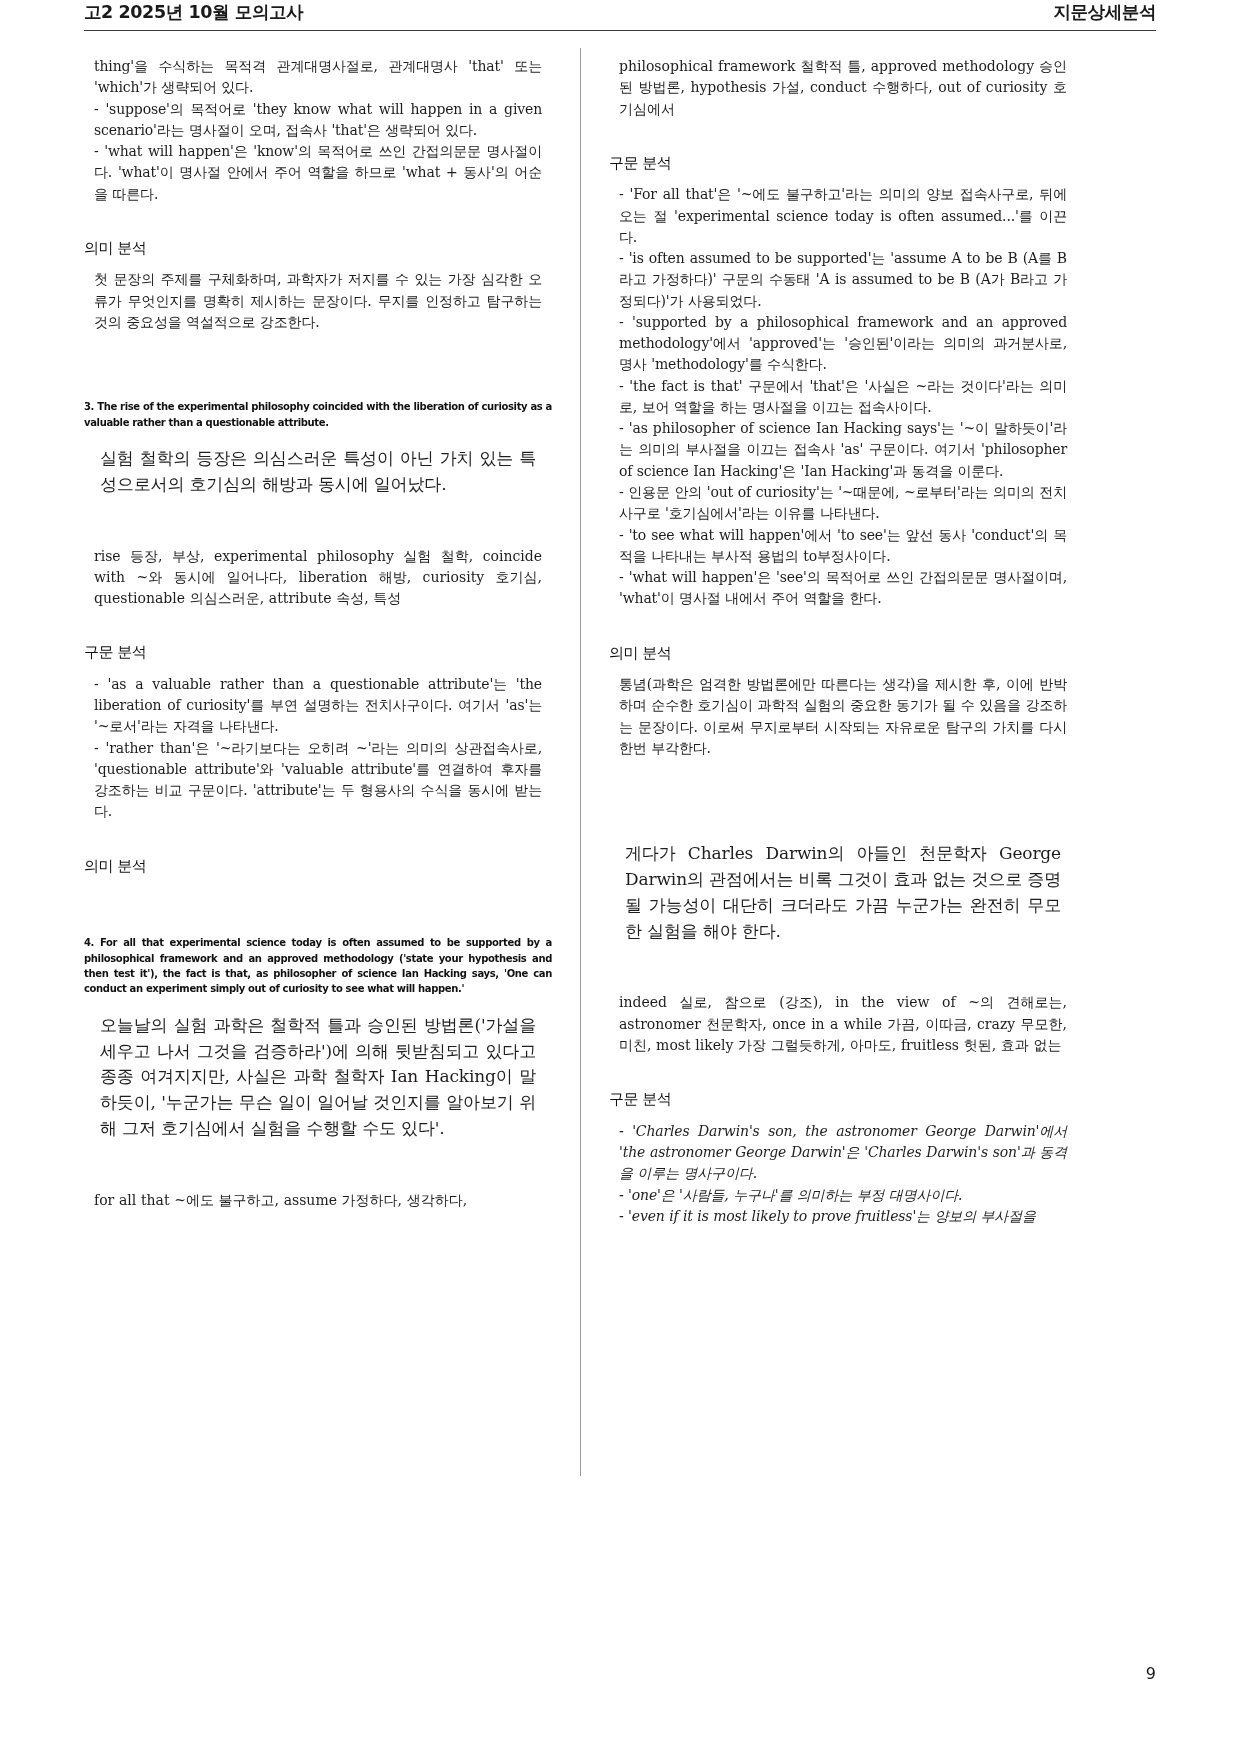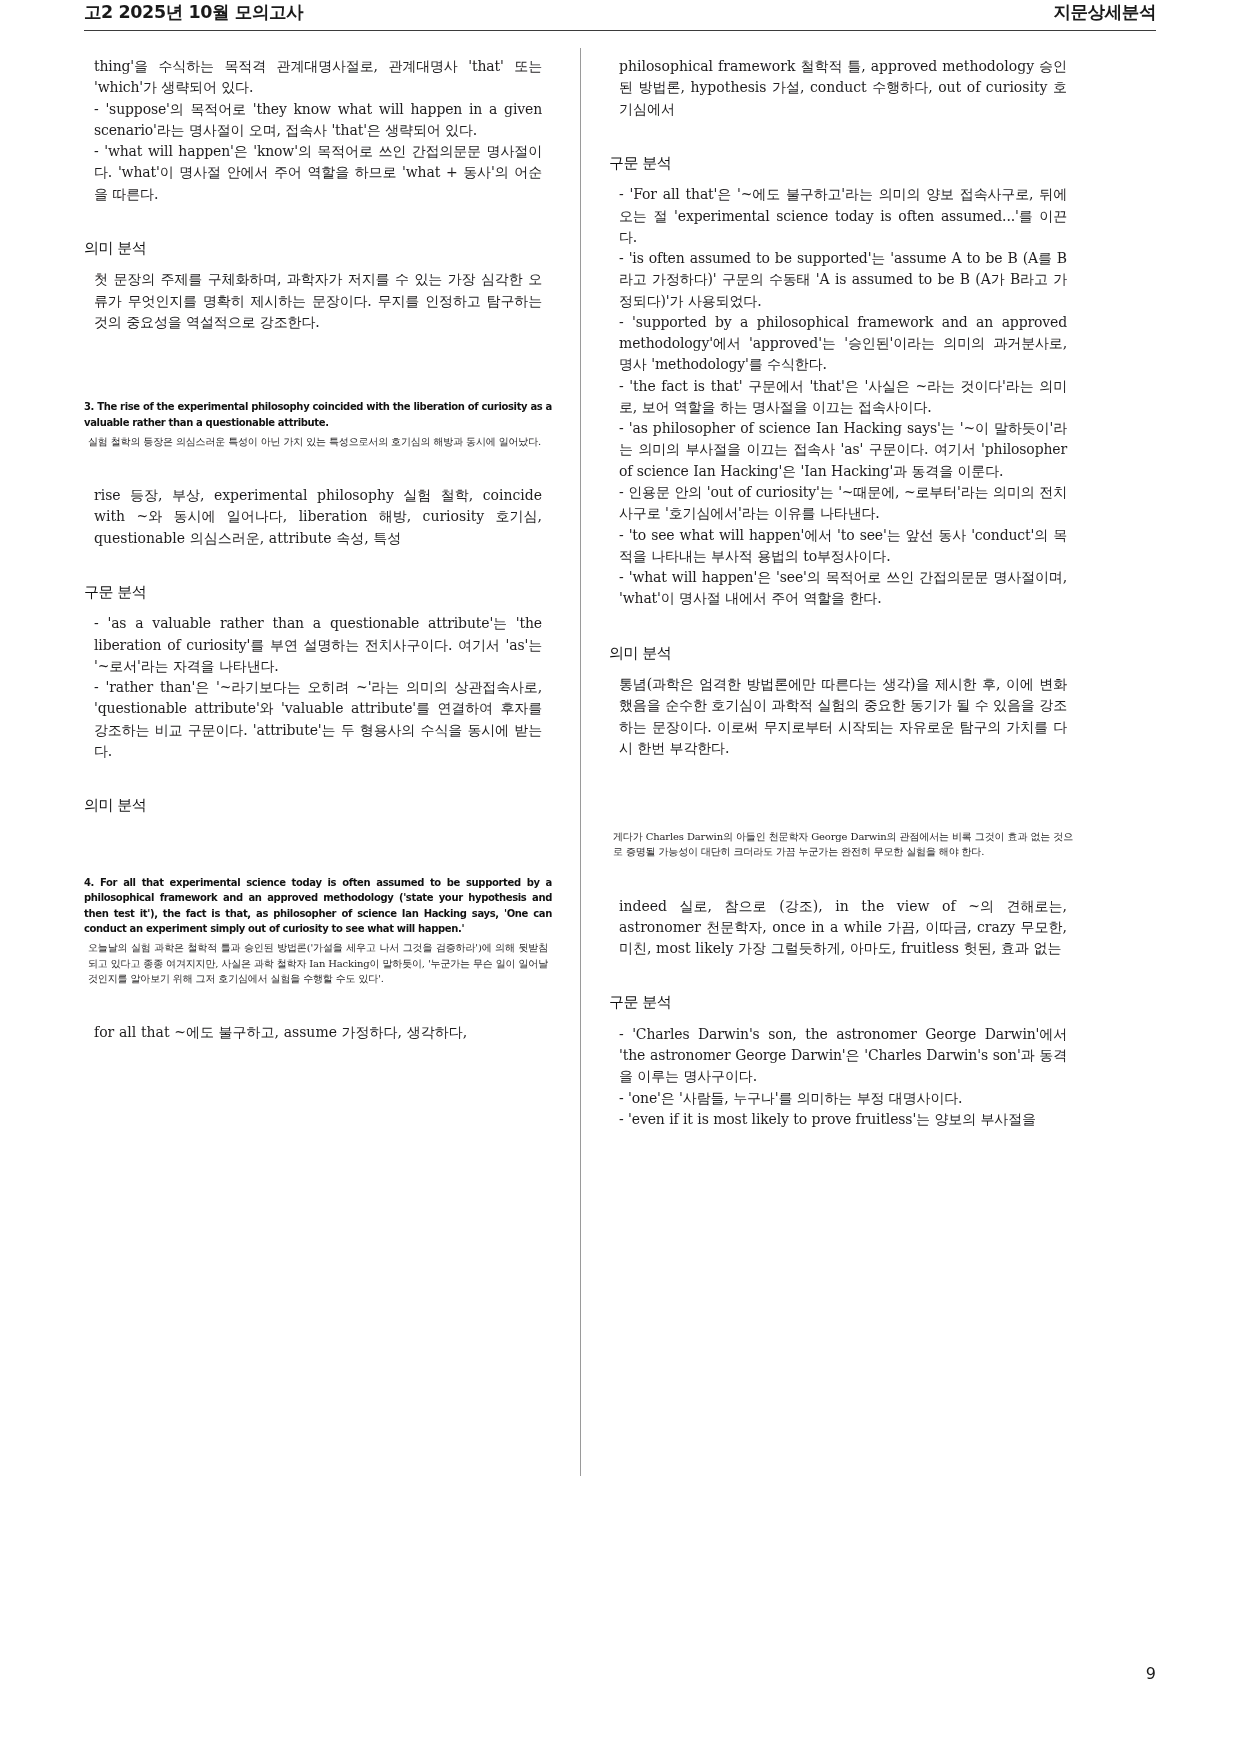--- a/index.html
+++ b/index.html
@@ -87,26 +87,26 @@
     font-weight: bold;
     font-size: 10px;
     line-height: 1.54;
     letter-spacing: -0.35px;
     text-align: justify;
     text-justify: inter-word;
     color: #111111;
     margin: 0;
   }
   .trans {
-    font-size: 10px;
+    font-size: 17px;
     line-height: 1.52;
     text-align: justify;
     letter-spacing: -0.15px;
     color: #1f1d1e;
-    margin: 4px;
+    margin: 16px;
   }
 
   
   .footer {
     position: absolute;
     right: 84px;
     bottom: 70px;
     font-family: "DejaVu Sans", "Liberation Sans", sans-serif;
     font-size: 16px;
     color: #1a1a1a;
@@ -180,34 +180,34 @@
 - 'supported by a philosophical framework and an approved methodology'에서 'approved'는 '승인된'이라는 의미의 과거분사로, 명사 'methodology'를 수식한다.
 - 'the fact is that' 구문에서 'that'은 '사실은 ~라는 것이다'라는 의미로, 보어 역할을 하는 명사절을 이끄는 접속사이다.
 - 'as philosopher of science Ian Hacking says'는 '~이 말하듯이'라는 의미의 부사절을 이끄는 접속사 'as' 구문이다. 여기서 'philosopher of science Ian Hacking'은 'Ian Hacking'과 동격을 이룬다.
 - 인용문 안의 'out of curiosity'는 '~때문에, ~로부터'라는 의미의 전치사구로 '호기심에서'라는 이유를 나타낸다.
 - 'to see what will happen'에서 'to see'는 앞선 동사 'conduct'의 목적을 나타내는 부사적 용법의 to부정사이다.
 - 'what will happen'은 'see'의 목적어로 쓰인 간접의문문 명사절이며, 'what'이 명사절 내에서 주어 역할을 한다.</p>
 
       <div class="spacer-md"></div>
 
       <div class="sec-head">의미 분석</div>
-      <p class="para ko">통념(과학은 엄격한 방법론에만 따른다는 생각)을 제시한 후, 이에 변화했음을 순수한 호기심이 과학적 실험의 중요한 동기가 될 수 있음을 강조하는 문장이다. 이로써 무지로부터 시작되는 자유로운 탐구의 가치를 다시 한번 부각한다.</p>
+      <p class="para ko">통념(과학은 엄격한 방법론에만 따른다는 생각)을 제시한 후, 이에 반박하며 순수한 호기심이 과학적 실험의 중요한 동기가 될 수 있음을 강조하는 문장이다. 이로써 무지로부터 시작되는 자유로운 탐구의 가치를 다시 한번 부각한다.</p>
 
       <div class="spacer-xl"></div>
 
       <p class="trans">게다가 Charles Darwin의 아들인 천문학자 George Darwin의 관점에서는 비록 그것이 효과 없는 것으로 증명될 가능성이 대단히 크더라도 가끔 누군가는 완전히 무모한 실험을 해야 한다.</p>
 
       <div class="spacer-md"></div>
 
       <p class="para">indeed 실로, 참으로 (강조), in the view of ~의 견해로는, astronomer 천문학자, once in a while 가끔, 이따금, crazy 무모한, 미친, most likely 가장 그럴듯하게, 아마도, fruitless 헛된, 효과 없는</p>
 
       <div class="spacer-md"></div>
 
       <div class="sec-head">구문 분석</div>
-      <p class="para ko" style="white-space: pre-line;">- 'Charles Darwin's son, the astronomer George Darwin'에서 'the astronomer George Darwin'은 'Charles Darwin's son'과 동격을 이루는 명사구이다.
+      <p class="para ko" style="white-space: pre-line; font-style: italic;">- 'Charles Darwin's son, the astronomer George Darwin'에서 'the astronomer George Darwin'은 'Charles Darwin's son'과 동격을 이루는 명사구이다.
 - 'one'은 '사람들, 누구나'를 의미하는 부정 대명사이다.
 - 'even if it is most likely to prove fruitless'는 양보의 부사절을</p>
 
     </div>
 
   </div>
 
   <div class="footer">9</div>
 
 </div>

